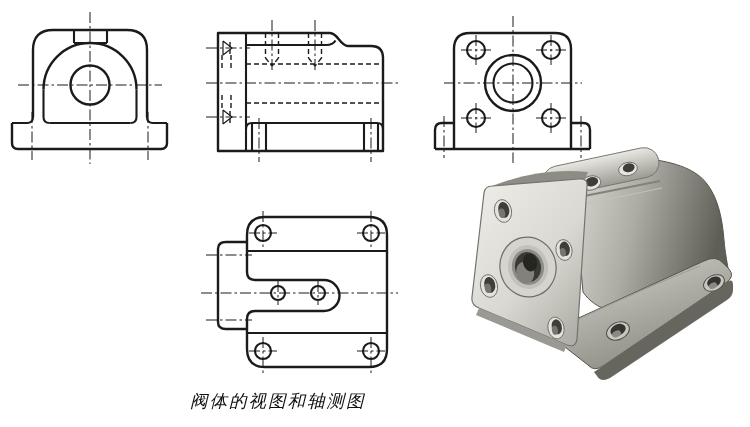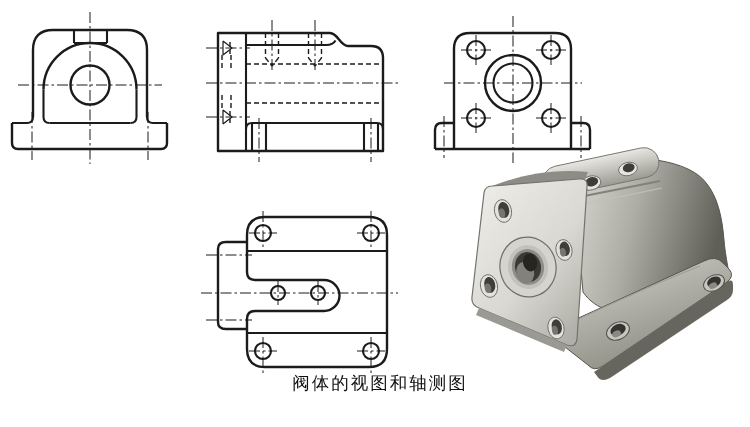--- a/index.html
+++ b/index.html
@@ -12,23 +12,23 @@
     overflow:hidden;font-family:"Liberation Sans","DejaVu Sans",sans-serif;
   }
   svg{position:absolute;left:0;top:0;}
   
   .ol{stroke:var(--ink);stroke-width:2.4;fill:none;stroke-linecap:butt;stroke-linejoin:round;}
   .ol2{stroke:var(--ink);stroke-width:2.1;fill:none;stroke-linejoin:round;}
   .cl{stroke:var(--ink);stroke-width:1;fill:none;stroke-dasharray:11 3 2.5 3;}
   .hid{stroke:var(--ink);stroke-width:1.4;fill:none;stroke-dasharray:5 3;}
   .thin{stroke:var(--ink);stroke-width:1.2;fill:none;}
   #caption{
-    position:absolute;left:190px;top:371px;width:380px;text-align:center;
+    position:absolute;left:190px;top:389px;width:380px;
     font-family:"Liberation Serif","DejaVu Serif",serif;
-    font-size:17.5px;letter-spacing:2px;color:#111;white-space:nowrap;
+    font-size:17.5px;letter-spacing:2px;color:#111;white-space:nowrap;font-style:italic;
   }
 </style>
 </head>
 <body>
 
 <div id="stage">
 
   <svg width="750" height="427" viewBox="0 0 750 427">
 
     <g>

